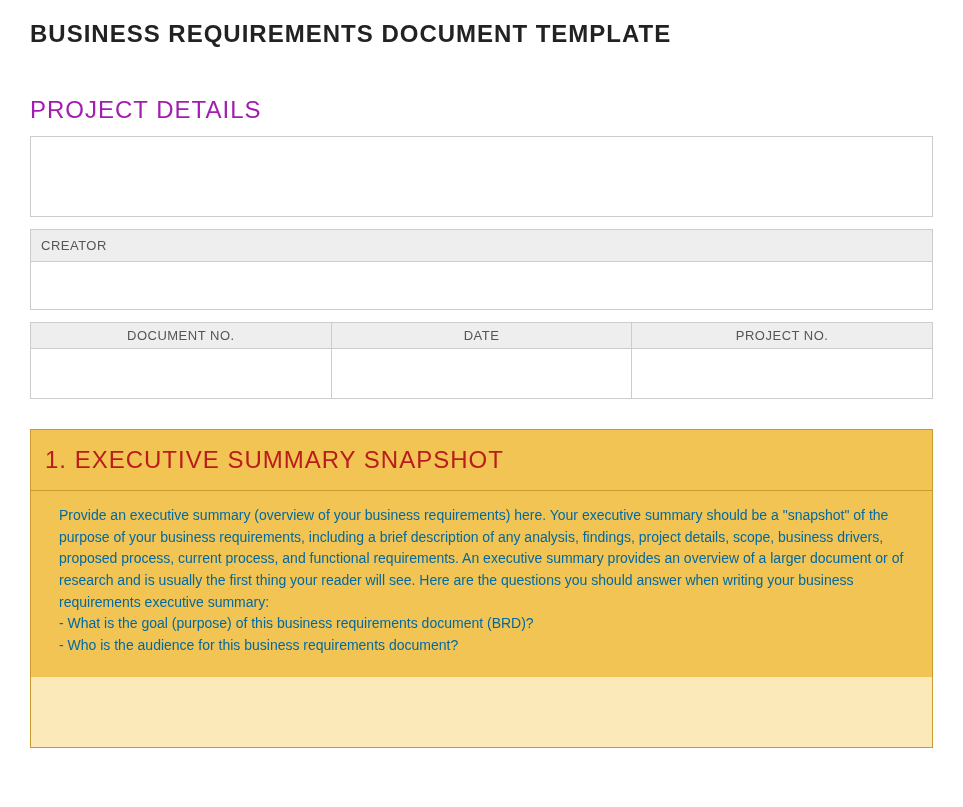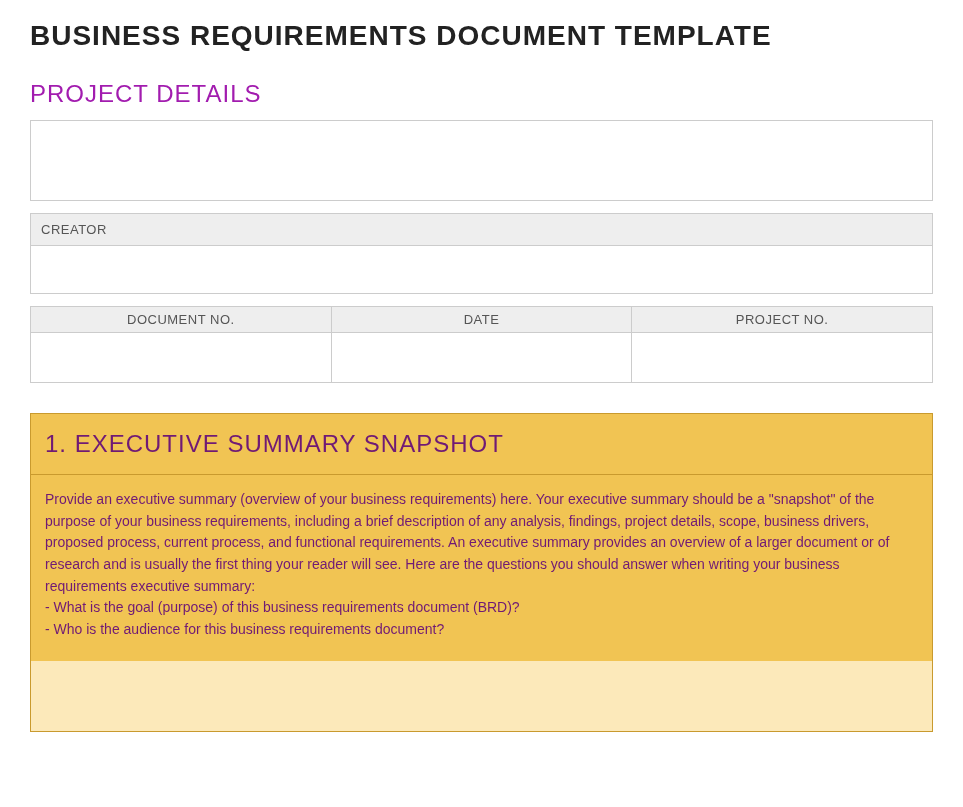--- a/index.html
+++ b/index.html
@@ -8,25 +8,25 @@
       box-sizing: border-box;
     }
     body {
       font-family: 'Century Gothic', 'Avant Garde', sans-serif;
       background: #fff;
       padding: 20px 30px;
       width: 963px;
       color: #333;
     }
     .doc-title {
-      font-size: 28px;
+      font-size: 24px;
       font-weight: bold;
       letter-spacing: 1px;
       color: #222;
-      margin-bottom: 28px;
+      margin-bottom: 48px;
     }
     .section-heading {
       font-size: 24px;
       font-weight: normal;
       letter-spacing: 1px;
       color: #a21caf;
       margin-bottom: 12px;
     }
     .details-table {
       width: 100%;
@@ -74,29 +74,29 @@
     }
     .summary-box {
       border: 1px solid #c99a2e;
     }
     .summary-header {
       background: #f1c453;
       padding: 16px 14px;
       font-size: 24px;
       font-weight: normal;
       letter-spacing: 1px;
-      color: #701a75;
+      color: #b91c1c;
       border-bottom: 1px solid #c99a2e;
     }
     .summary-body {
       background: #f1c453;
-      padding: 14px 14px 20px 14px;
+      padding: 14px 14px 20px 28px;
       font-size: 14px;
       line-height: 1.55;
-      color: #701a75;
+      color: #0369a1;
     }
     .summary-input {
       background: #fce9ba;
       height: 70px;
     }
   </style>
 </head>
 <body>
 
 <h1 class="doc-title">BUSINESS REQUIREMENTS DOCUMENT TEMPLATE</h1>

